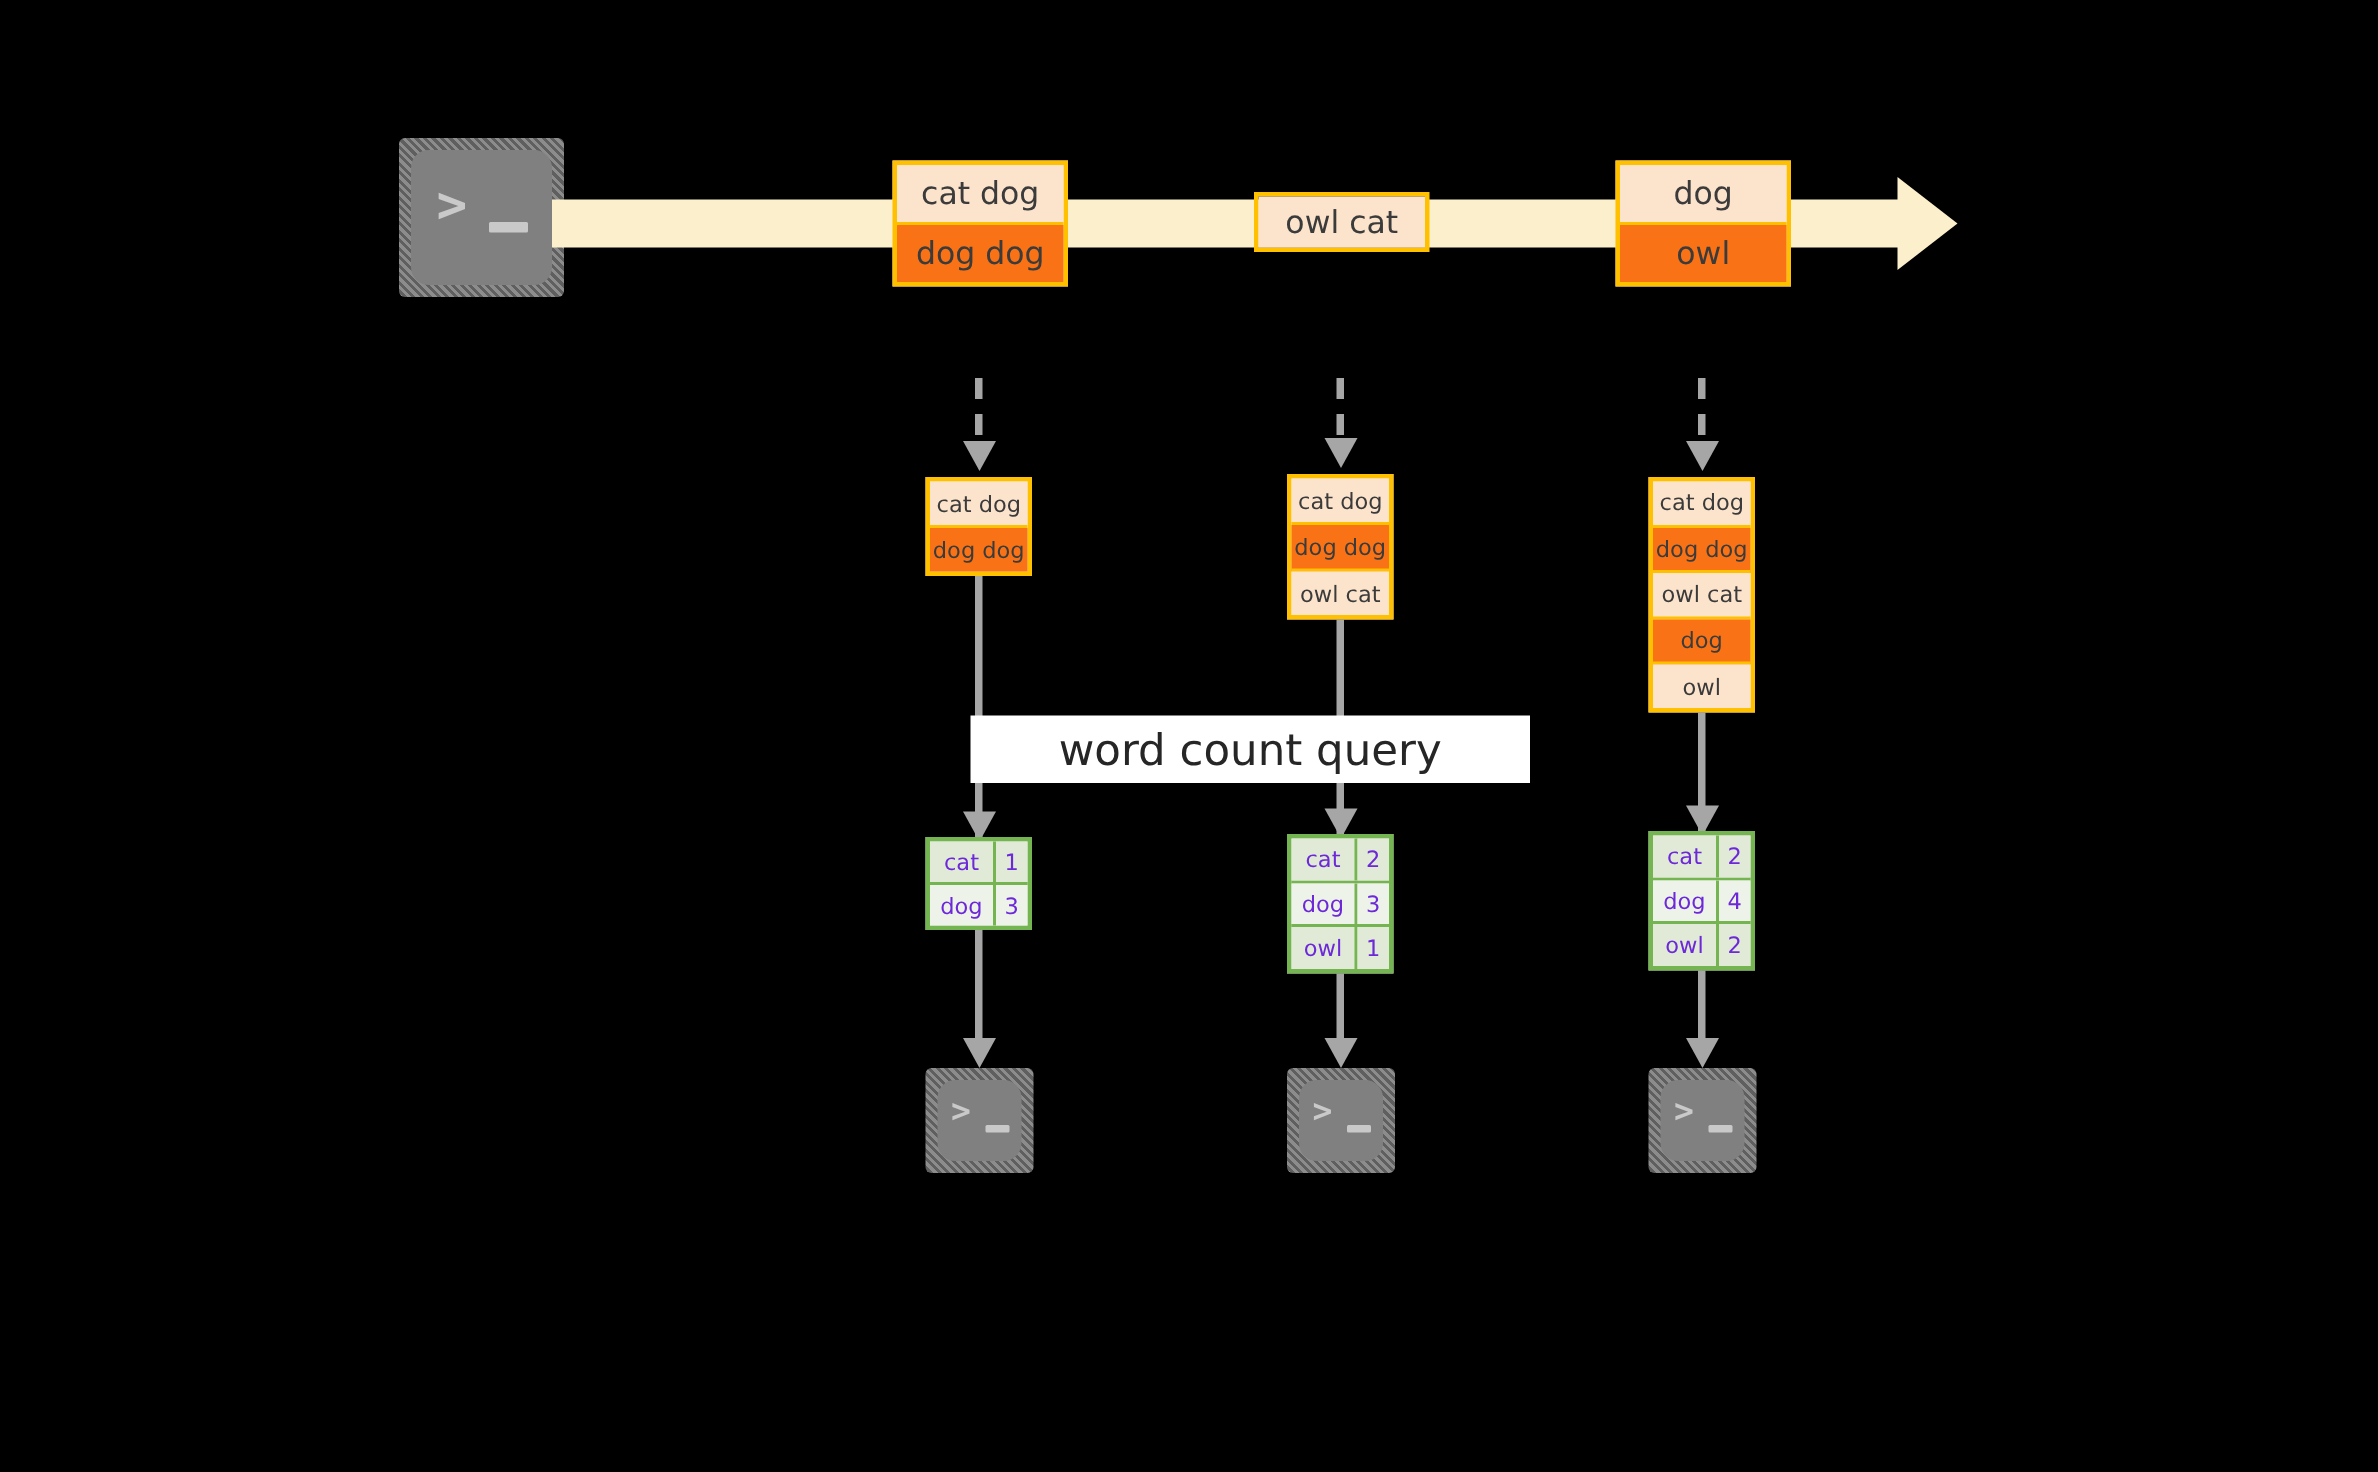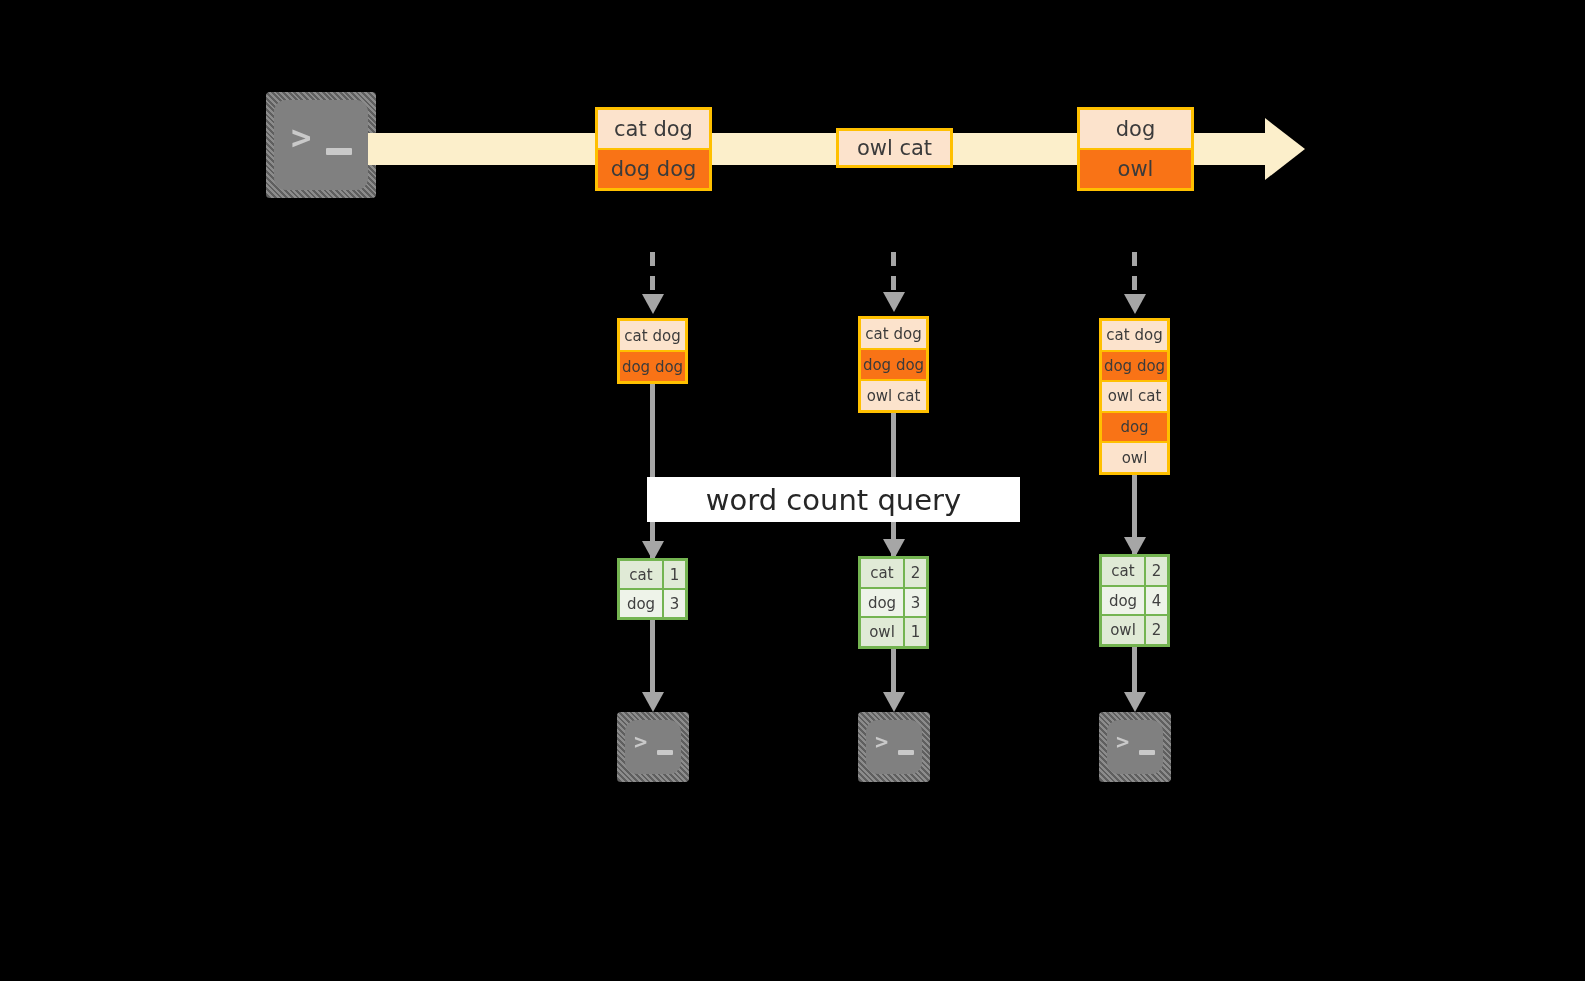--- a/index.html
+++ b/index.html
@@ -91,21 +91,21 @@
   }
   .tbl .row {
     flex:1 1 0;
     display:flex;
     border-bottom: 2px solid #74B451;
   }
   .tbl .row:last-child { border-bottom:none; }
   .tbl .row.alt .k, .tbl .row.alt .v { background:#EEF3E9; }
   .tbl .k, .tbl .v {
     display:flex; align-items:center; justify-content:center;
-    font-size:15px; color:#404040; background:#E0EAD6;
+    font-size:15px; color:#6d28d9; background:#E0EAD6;
   }
   .tbl .k { flex: 0 0 44px; border-right: 2px solid #74B451; }
   .tbl .v { flex: 1 1 auto; }
 
   
   .conn-line {
     position:absolute;
     width:5px;
     background:#A6A6A6;
   }

